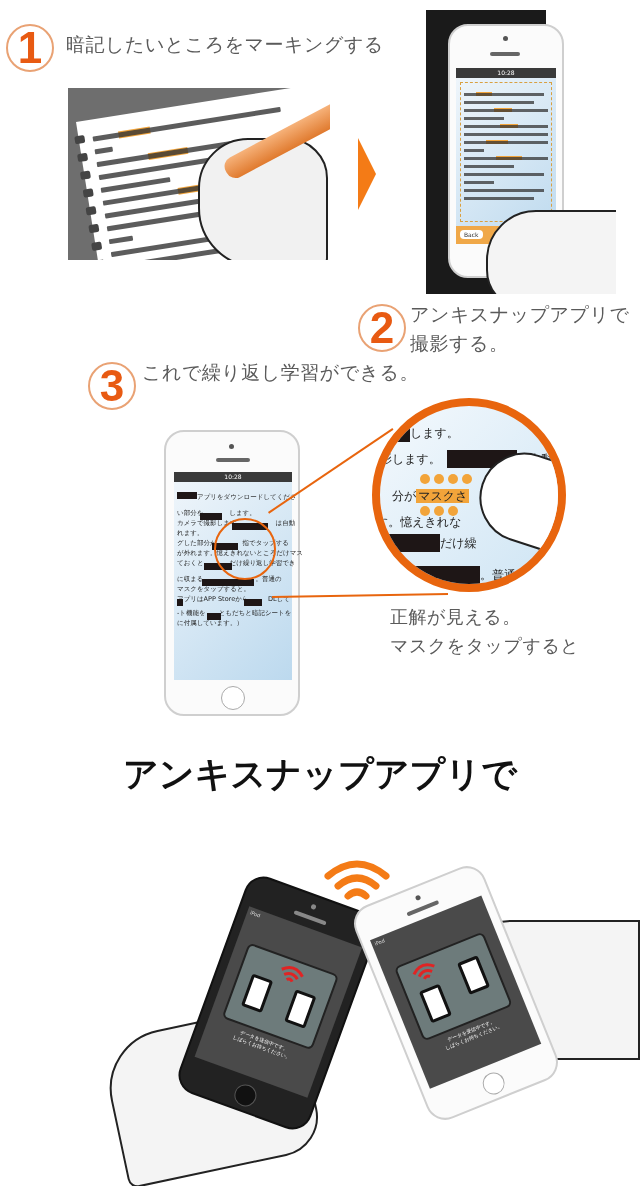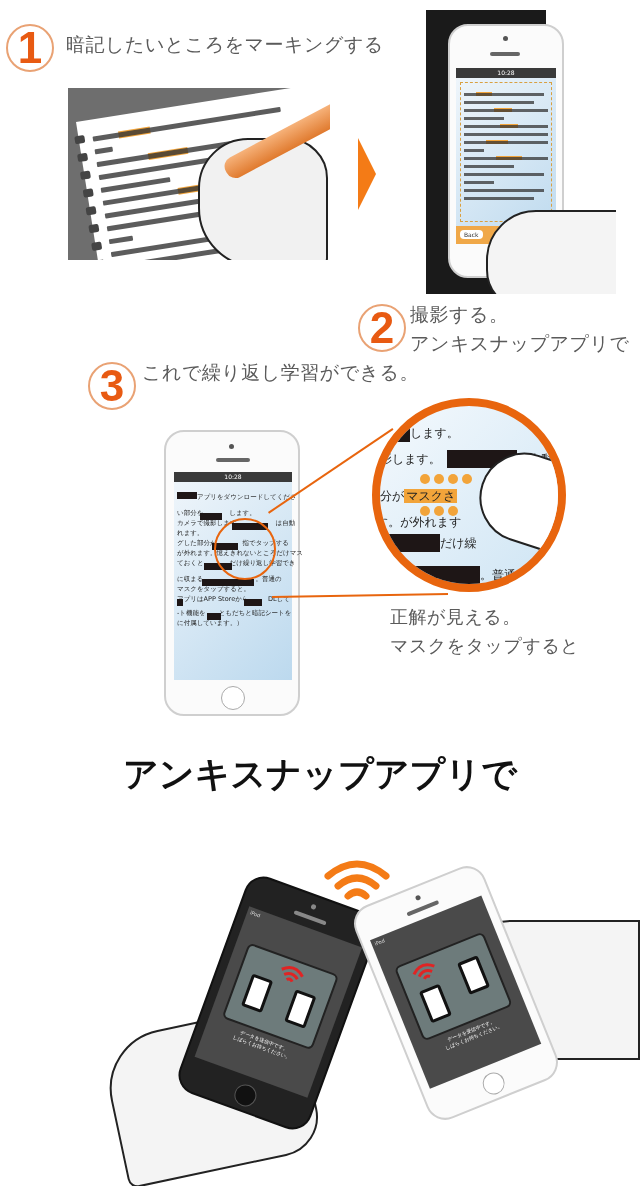--- a/index.html
+++ b/index.html
@@ -130,22 +130,22 @@
     </div>
     <div class="homebtn" style="left:44px;top:224px;width:22px;height:22px;"></div>
   </div>
   <div class="hand2" style="left:60px;top:200px;width:150px;height:100px;border-radius:50px 20px 0 40px;"></div>
 </div>
 
 <div class="badge" style="left:358px;top:304px;">
   <span>2</span>
 </div>
 <div class="step-text" style="left:410px;top:300px;">
+  <div>アンキスナップアプリで</div>
   <div>撮影する。</div>
-  <div>アンキスナップアプリで</div>
 </div>
 
 <div class="badge" style="left:88px;top:362px;">
   <span>3</span>
 </div>
 <div class="step-text" style="left:142px;top:358px;">
   <div>これで繰り返し学習ができる。</div>
 </div>
 
 <div class="phone-w" style="left:164px;top:430px;width:136px;height:286px;">
@@ -183,25 +183,25 @@
 <div class="connector" style="left:268px;top:512px;width:150px;transform:rotate(-34deg);"></div>
 <div class="connector" style="left:272px;top:596px;width:176px;transform:rotate(-1deg);"></div>
 
 <div class="abs lens">
   <div class="row" style="left:-30px;top:18px;"><span class="mk" style="width:60px;"></span><span>します。</span></div>
   <div class="row" style="left:0;top:44px;"><span>影します。</span><span class="mk" style="width:70px;margin-left:6px;"></span><span>は自動</span></div>
   <div class="dot" style="left:40px;top:68px"></div>
     <div class="dot" style="left:54px;top:68px"></div>
     <div class="dot" style="left:68px;top:68px"></div>
     <div class="dot" style="left:82px;top:68px"></div>
-  <div class="row" style="left:0;top:82px;"><span>分が</span><span class="or">マスクさ</span></div>
+  <div class="row" style="left:12px;top:82px;"><span>分が</span><span class="or">マスクさ</span></div>
   <div class="dot" style="left:40px;top:100px"></div>
     <div class="dot" style="left:54px;top:100px"></div>
     <div class="dot" style="left:68px;top:100px"></div>
-  <div class="row" style="left:-4px;top:108px;">す。が外れます</div>
+  <div class="row" style="left:-4px;top:108px;">す。憶えきれな</div>
   <div class="row" style="left:-10px;top:128px;"><span class="mk" style="width:70px;"></span><span>だけ繰</span></div>
   <div class="row" style="left:-10px;top:160px;"><span class="mk" style="width:110px;"></span><span>。普通</span></div>
   <div class="finger"></div>
 </div>
 
 <div class="step-text" style="left:390px;top:602px;font-size:18px;">
   <div>正解が見える。</div>
   <div>マスクをタップすると</div>
 </div>
 

